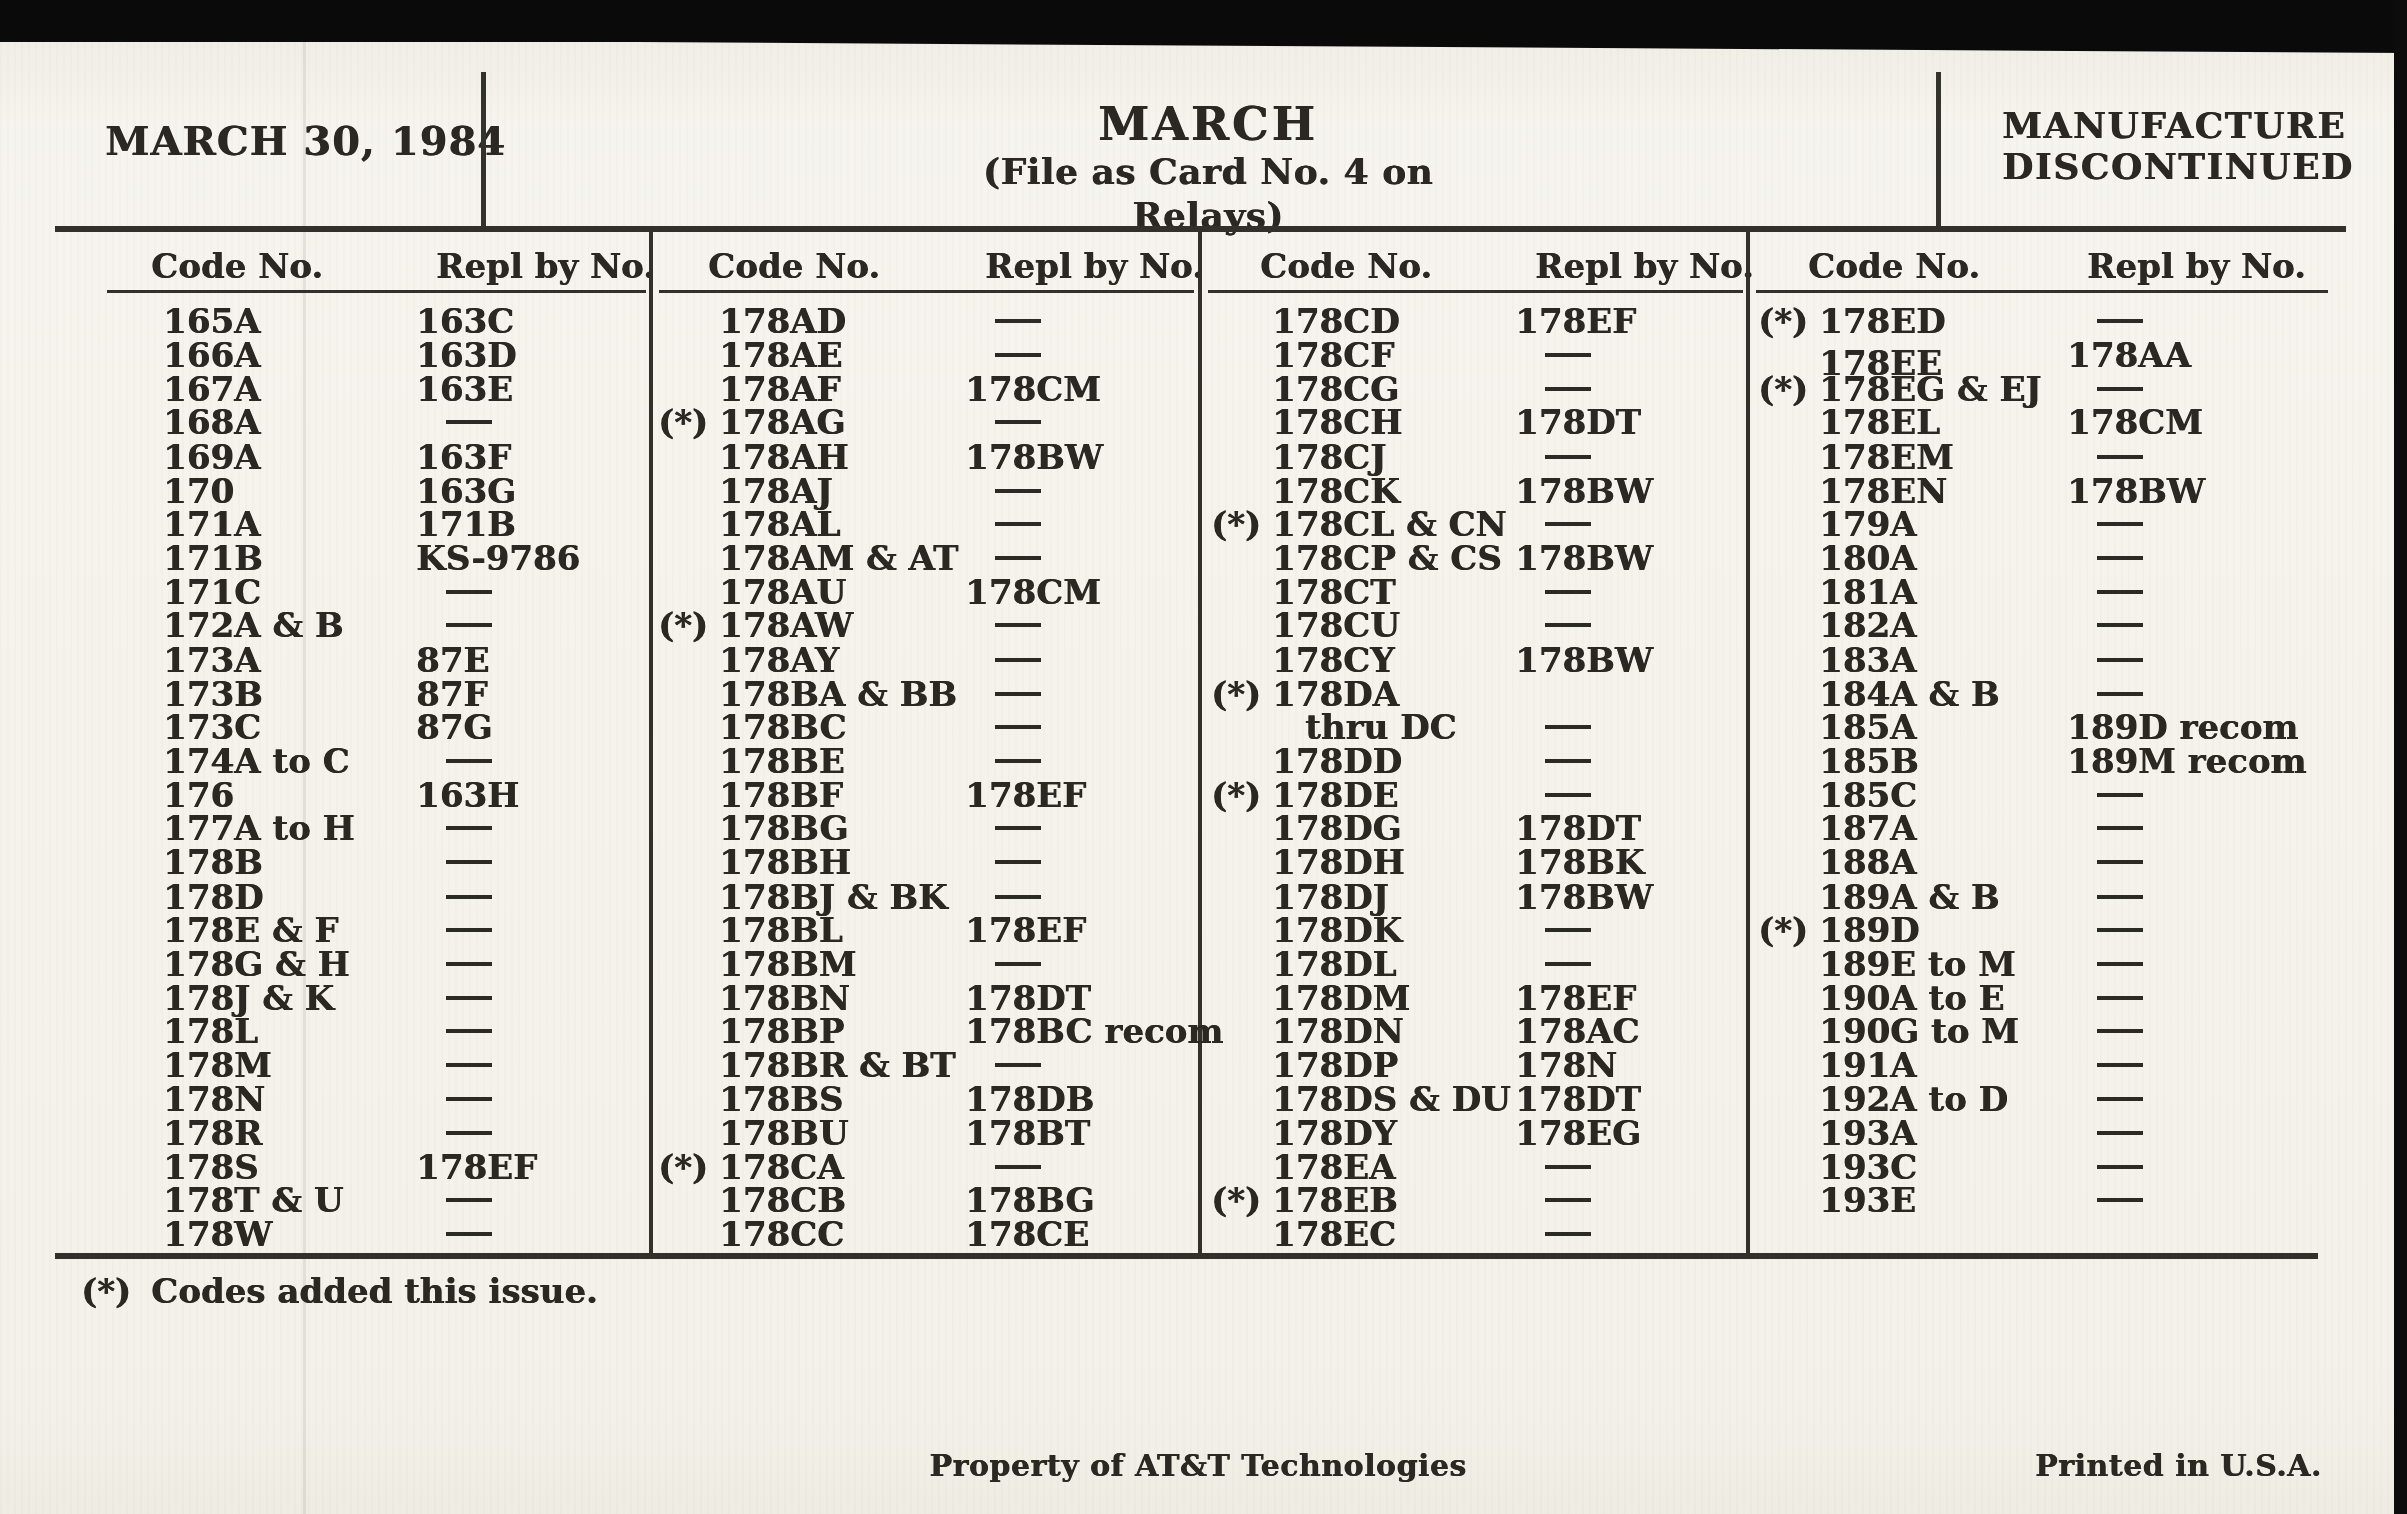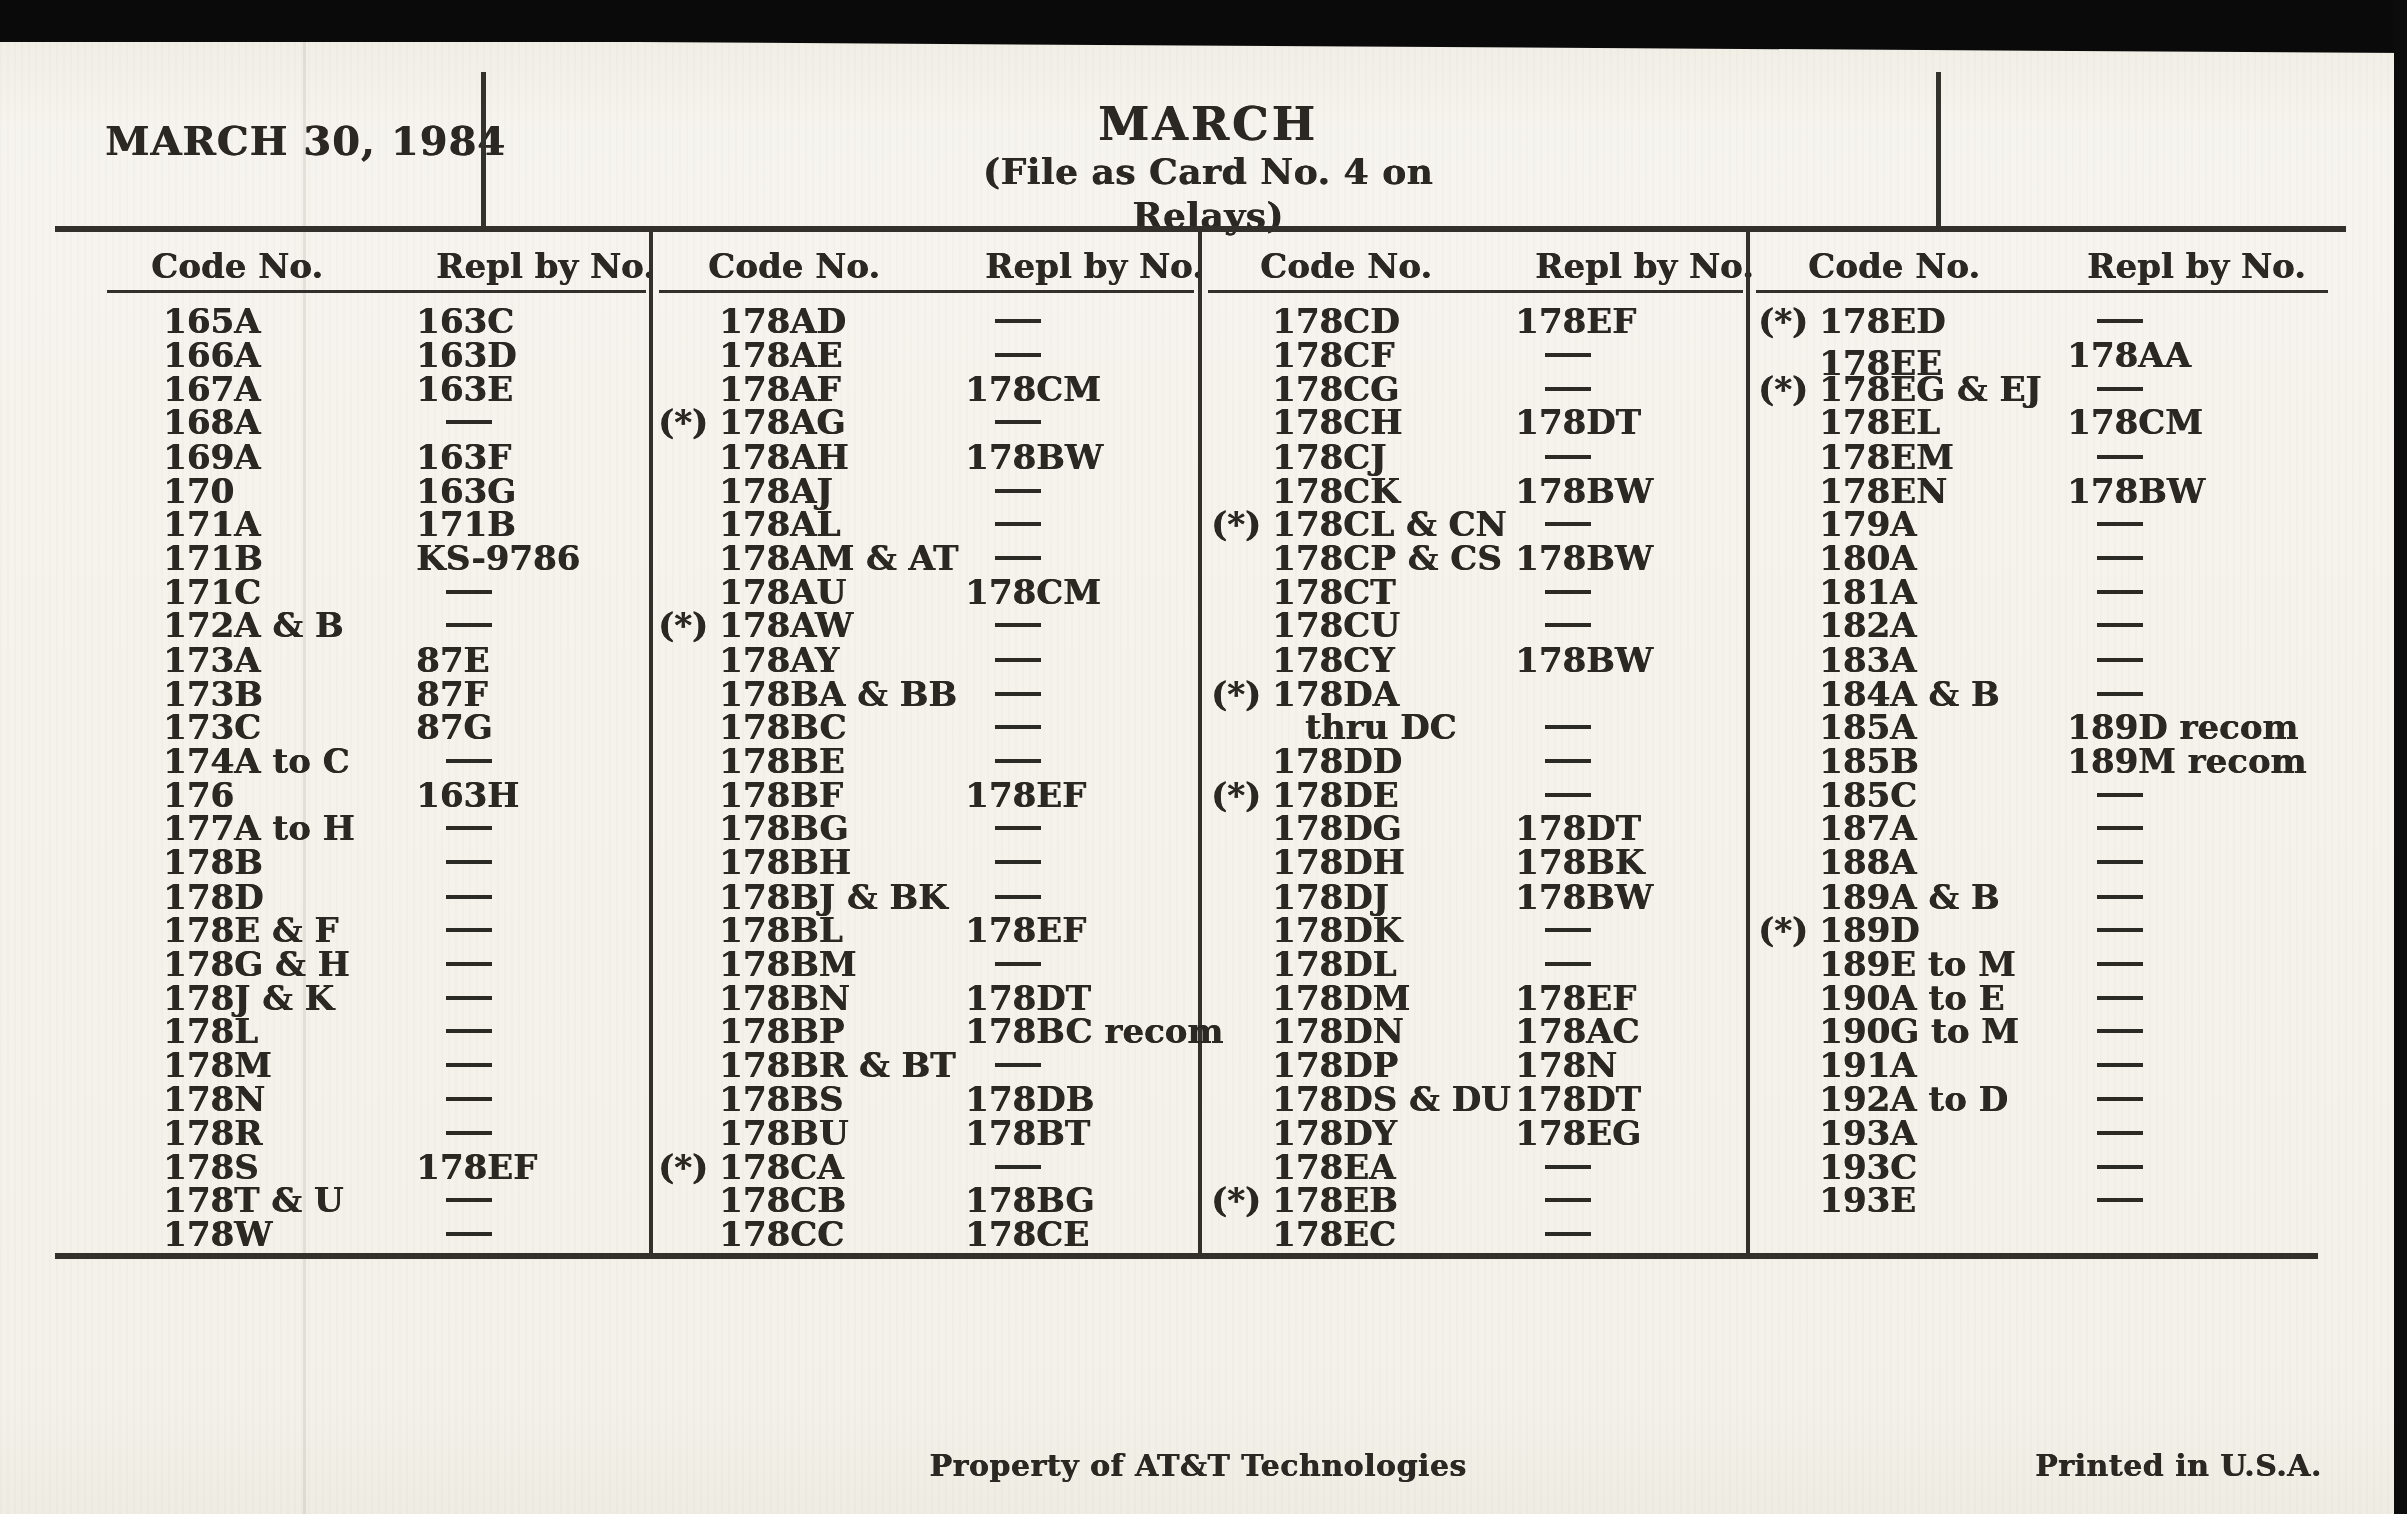--- a/index.html
+++ b/index.html
@@ -38,20 +38,24 @@
   <div class="paper">
     <div class="crease"></div>
 
     <div class="date heavy">MARCH 30, 1984</div>
     <div class="hdiv" style="left:481px"></div>
     <div class="titleblock">
       <div class="title heavy">MARCH</div>
       <div class="subtitle heavy">(File as Card No. 4 on Relays)</div>
     </div>
     <div class="hdiv" style="left:1936px"></div>
+    <div class="status heavy">
+      <div>MANUFACTURE</div>
+      <div>DISCONTINUED</div>
+    </div>
 
     <div class="rule" style="left:55px;top:184px;width:2291px;height:6px"></div>
     <div class="rule" style="left:55px;top:1211px;width:2263px;height:6px"></div>
 
     <div id="table-host" style="position:absolute;inset:0;">
         <div class="col-hdr" style="left: 151px;">Code No.</div>
         <div class="col-hdr" style="left: 436px;">Repl by No.</div>
         <div class="rule" style="left: 107px; top: 248px; width: 539px; height: 3px;"></div>
         <div class="rule" style="left: 649px; top: 190px; width: 4px; height: 1021px;"></div>
         <div class="cell code-cell" style="left: 102px; top: 262px;"><span class="star"></span><span>165A</span></div>
@@ -420,20 +424,23 @@
         <div class="cell code-cell" style="left: 1758px; top: 1108px;"><span class="star"></span><span>193C</span></div>
         <div class="cell repl-cell" style="left: 2067px; top: 1108px;">
           <span class="dashbar"></span>
         </div>
         <div class="cell code-cell" style="left: 1758px; top: 1141px;"><span class="star"></span><span>193E</span></div>
         <div class="cell repl-cell" style="left: 2067px; top: 1141px;">
           <span class="dashbar"></span>
         </div>
       </div>
 
+    <div class="footnote heavy">
+      <span class="fn-marker">(*)</span><span class="fn-text">Codes added this issue.</span>
+    </div>
     <div class="footer-center heavy">Property of AT&amp;T Technologies</div>
     <div class="footer-right heavy">Printed in U.S.A.</div>
 
   </div>
 
   <div class="topband"></div>
   <div class="rightband"></div>
 </div>
 
 

